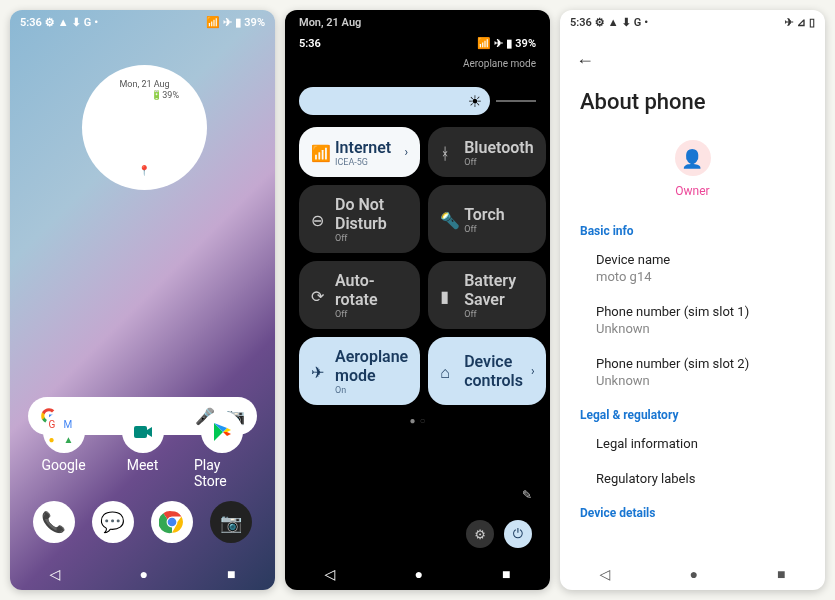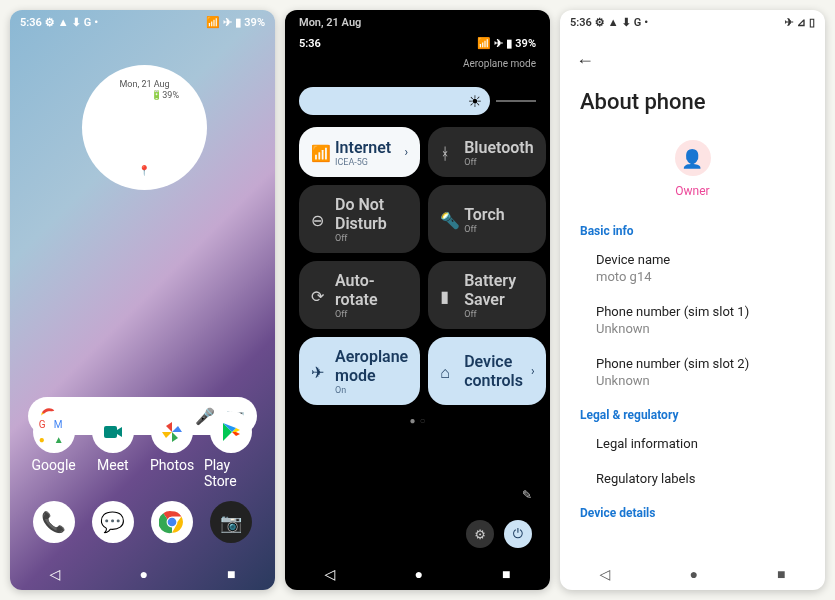--- a/index.html
+++ b/index.html
@@ -117,31 +117,20 @@
             <svg width="24" height="24" viewBox="0 0 24 24">
               <rect x="3" y="6" width="13" height="12" rx="2" fill="#00897B"></rect>
               <path d="M16 10l5-3v10l-5-3z" fill="#00897B"></path>
             </svg>
           </div>
           <div class="app-lbl">Meet</div>
         </div>
       <div class="app">
           <div class="app-ic">
             <svg width="24" height="24" viewBox="0 0 24 24">
-              <path fill="#EA4335" d="M12 2l0 10L6 6z"></path>
-              <path fill="#4285F4" d="M22 12l-10 0L18 6z"></path>
-              <path fill="#34A853" d="M12 22l0-10L18 18z"></path>
-              <path fill="#FBBC05" d="M2 12l10 0L6 18z"></path>
-            </svg>
-          </div>
-          <div class="app-lbl">Photos</div>
-        </div>
-      <div class="app">
-          <div class="app-ic">
-            <svg width="24" height="24" viewBox="0 0 24 24">
               <path fill="#00C853" d="M4 3v18l9-9z"></path>
               <path fill="#FFD600" d="M13 12l4-4 4 2-4 2z"></path>
               <path fill="#FF3D00" d="M13 12l4 4 4-2-4-2z"></path>
               <path fill="#2196F3" d="M4 3l13 5-4 4z"></path>
             </svg>
           </div>
           <div class="app-lbl">Play Store</div>
         </div>
     </div>
     <div class="app-row dock">

